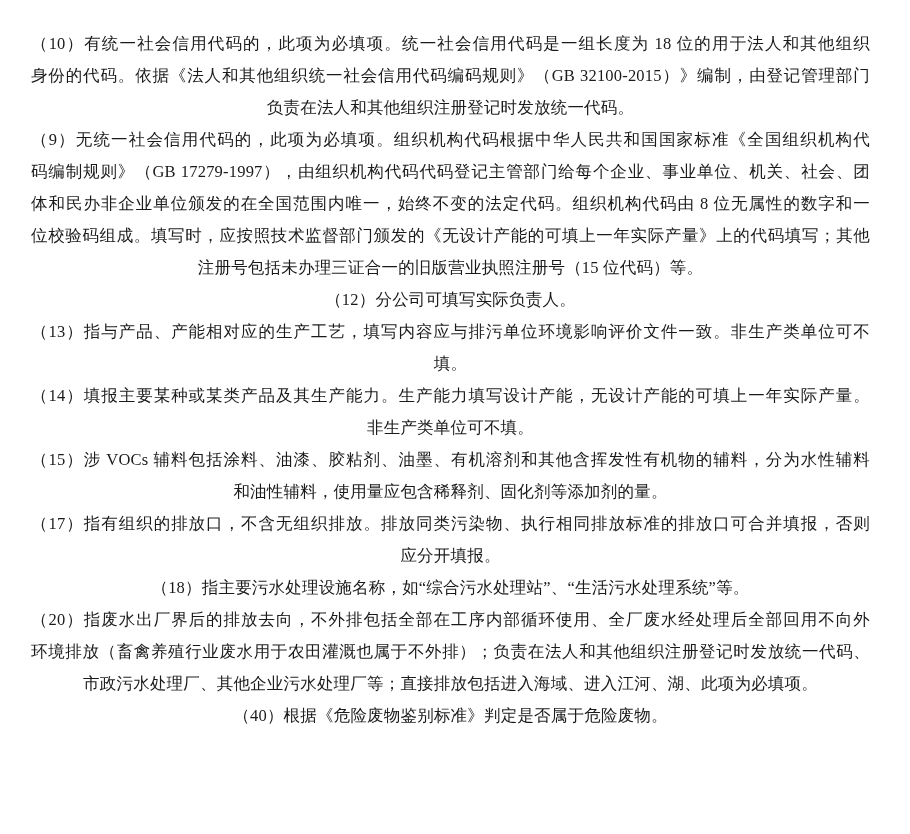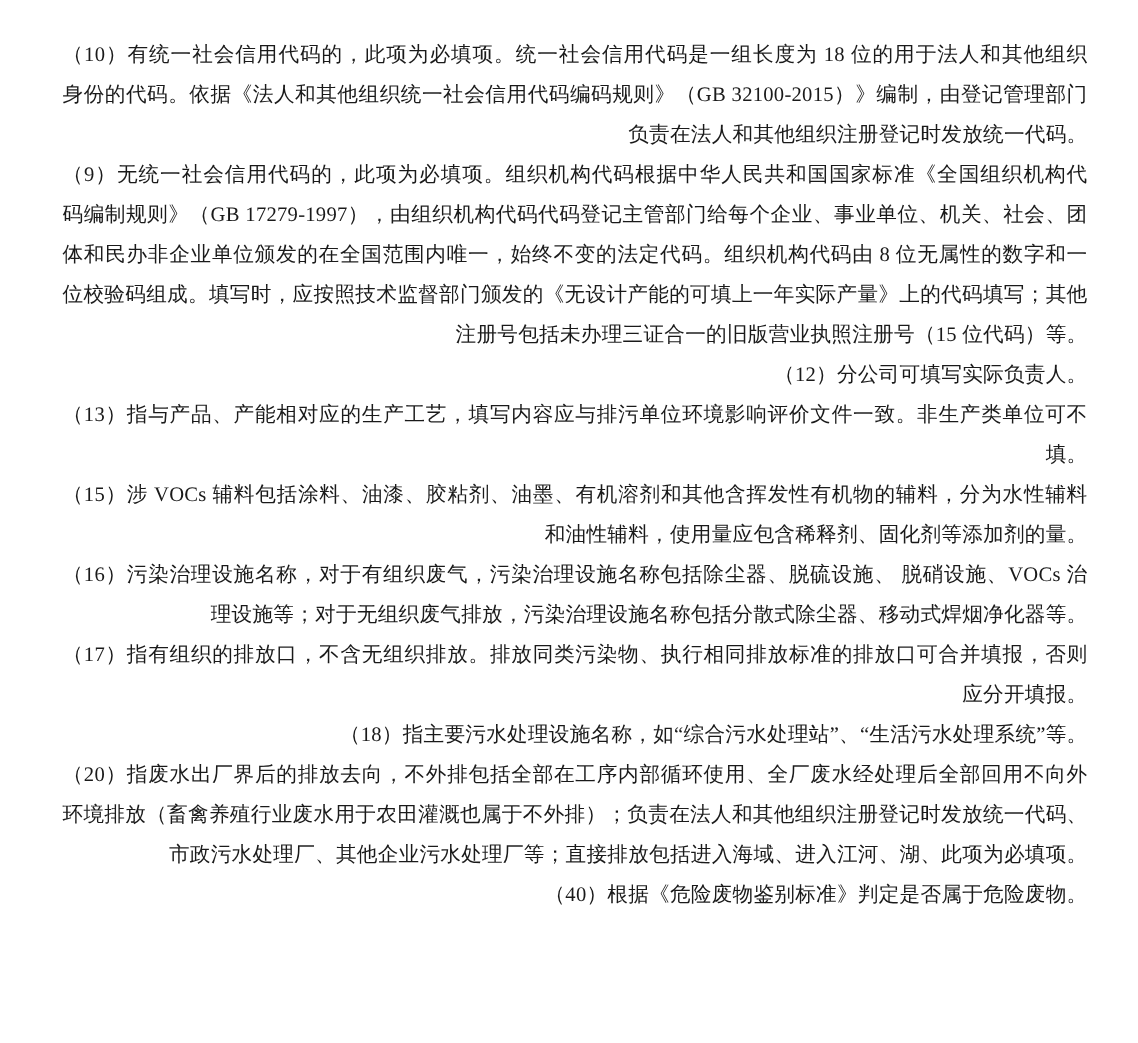--- a/index.html
+++ b/index.html
@@ -9,21 +9,21 @@
   }
   body {
     width: 910px;
     height: 834px;
     overflow: hidden;
   }
   .page {
     box-sizing: border-box;
     width: 910px;
     height: 834px;
-    padding: 28px 40px 0 50px;
+    padding: 28px 40px 0 31px;
     background: #ffffff;
   }
   .notes {
     width: 100%;
   }
   .note {
     margin: 0;
     padding: 0;
   }
   .line {
@@ -33,21 +33,21 @@
     color: #1a1a1a;
     letter-spacing: 0.2px;
     white-space: normal;
   }
   
   .line.fill {
     text-align: justify;
     text-align-last: justify;
   }
   .line.last {
-    text-align: right;
+    text-align: center;
   }
 </style>
 </head>
 <body>
 
 <div class="page">
   <div class="notes">
       <div class="note">
         <div class="line fill">（10）有统一社会信用代码的，此项为必填项。统一社会信用代码是一组长度为 18 位的用于法人和其他组织</div>
         <div class="line fill">身份的代码。依据《法人和其他组织统一社会信用代码编码规则》（GB 32100-2015）》编制，由登记管理部门</div>
@@ -61,26 +61,26 @@
         <div class="line last">注册号包括未办理三证合一的旧版营业执照注册号（15 位代码）等。</div>
       </div>
       <div class="note">
         <div class="line last">（12）分公司可填写实际负责人。</div>
       </div>
       <div class="note">
         <div class="line fill">（13）指与产品、产能相对应的生产工艺，填写内容应与排污单位环境影响评价文件一致。非生产类单位可不</div>
         <div class="line last">填。</div>
       </div>
       <div class="note">
+        <div class="line fill">（14）填报主要某种或某类产品及其生产能力。生产能力填写设计产能，无设计产能的可填上一年实际产量。</div>
+        <div class="line last">非生产类单位可不填。</div>
+      </div>
+      <div class="note">
         <div class="line fill">（15）涉 VOCs 辅料包括涂料、油漆、胶粘剂、油墨、有机溶剂和其他含挥发性有机物的辅料，分为水性辅料</div>
         <div class="line last">和油性辅料，使用量应包含稀释剂、固化剂等添加剂的量。</div>
-      </div>
-      <div class="note">
-        <div class="line fill">（16）污染治理设施名称，对于有组织废气，污染治理设施名称包括除尘器、脱硫设施、 脱硝设施、VOCs 治</div>
-        <div class="line last">理设施等；对于无组织废气排放，污染治理设施名称包括分散式除尘器、移动式焊烟净化器等。</div>
       </div>
       <div class="note">
         <div class="line fill">（17）指有组织的排放口，不含无组织排放。排放同类污染物、执行相同排放标准的排放口可合并填报，否则</div>
         <div class="line last">应分开填报。</div>
       </div>
       <div class="note">
         <div class="line last">（18）指主要污水处理设施名称，如“综合污水处理站”、“生活污水处理系统”等。</div>
       </div>
       <div class="note">
         <div class="line fill">（20）指废水出厂界后的排放去向，不外排包括全部在工序内部循环使用、全厂废水经处理后全部回用不向外</div>

